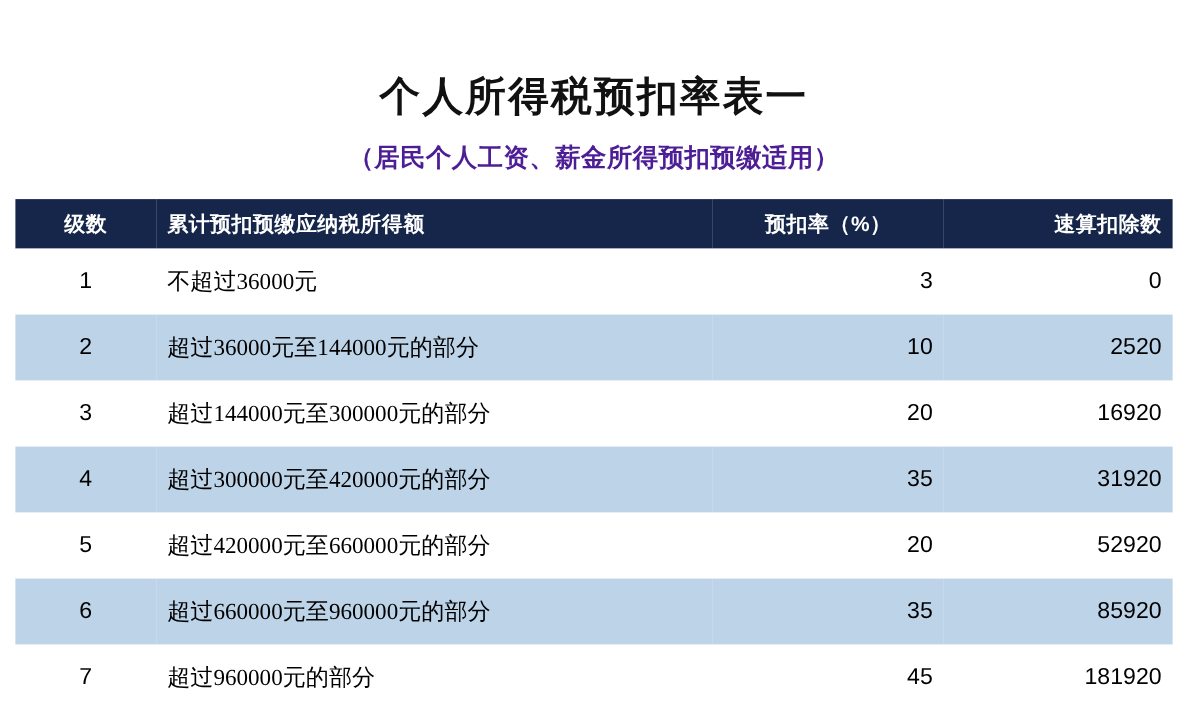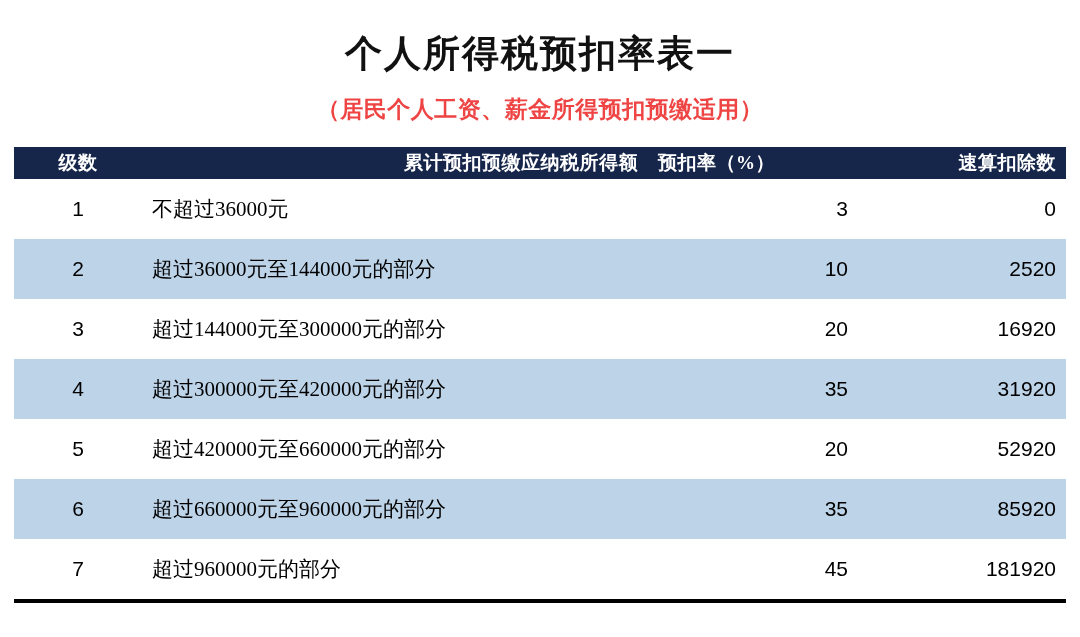--- a/index.html
+++ b/index.html
@@ -20,56 +20,56 @@
     box-sizing: border-box;
     position: relative;
   }
   .title {
     text-align: center;
     font-size: 37px;
     font-weight: bold;
     letter-spacing: 2px;
     color: #111111;
     margin: 0;
-    padding-top: 32px;
+    padding-top: 66px;
     line-height: 1.2;
   }
   .subtitle {
     text-align: center;
     font-size: 23px;
     font-weight: bold;
-    color: #ef4444;
+    color: #4c1d95;
     margin: 0;
     padding-top: 18px;
     letter-spacing: 0.5px;
   }
   .table-wrap {
     margin-top: 22px;
     padding: 0 14px;
     box-sizing: border-box;
   }
   table.tax-table {
     width: 1052px;
     border-collapse: collapse;
     table-layout: fixed;
   }
   table.tax-table thead th {
     background: #16264a;
     color: #ffffff;
     font-size: 19px;
     font-weight: bold;
-    height: 32px;
+    height: 45px;
     padding: 0 10px;
     box-sizing: border-box;
     letter-spacing: 0.5px;
     margin-top: 12px;
   }
   th.col-level   { width: 128px; text-align: center; }
-  th.col-range   { width: 506px; text-align: right; padding-left: 18px; }
-  th.col-rate    { width: 210px; text-align: left; font-family: Liberation Serif, serif; }
+  th.col-range   { width: 506px; text-align: left; padding-left: 18px; }
+  th.col-rate    { width: 210px; text-align: center; }
   th.col-deduct  { width: 208px; text-align: right; }
 
   table.tax-table tbody td {
     font-size: 21px;
     height: 60px;
     padding: 0 10px;
     box-sizing: border-box;
     color: #000000;
   }
   td.c-level  { text-align: center; }

